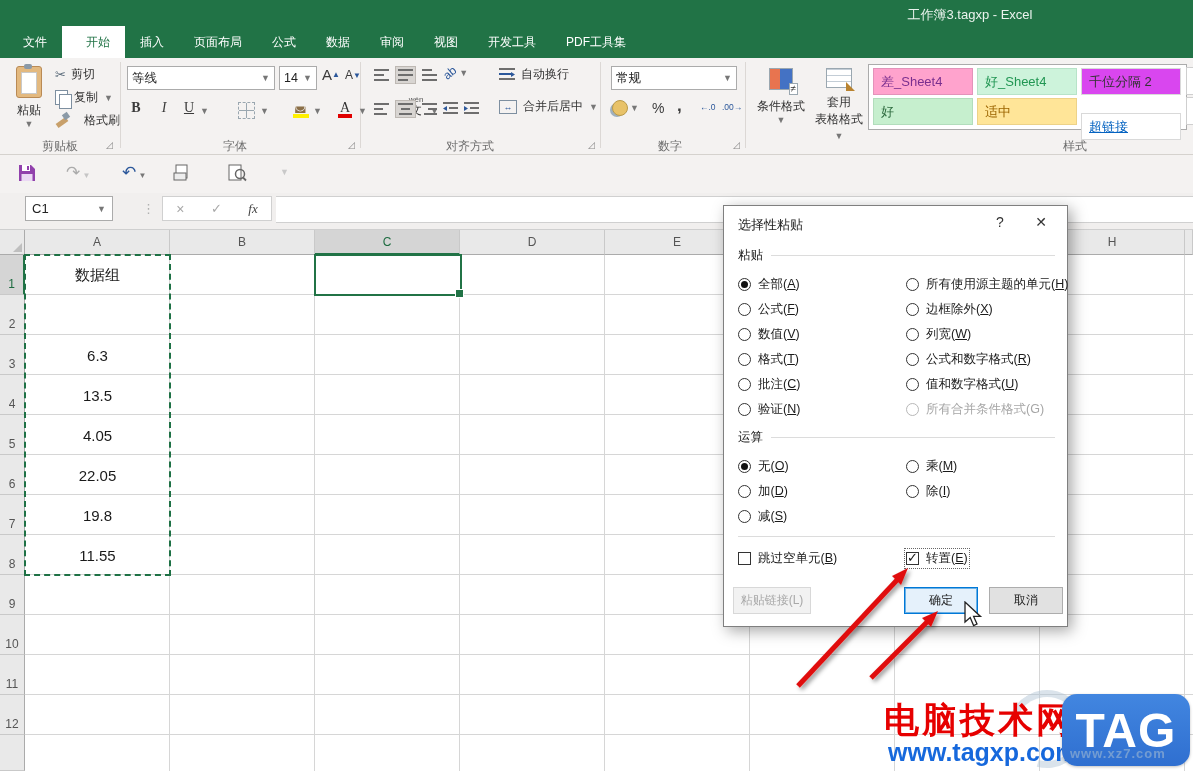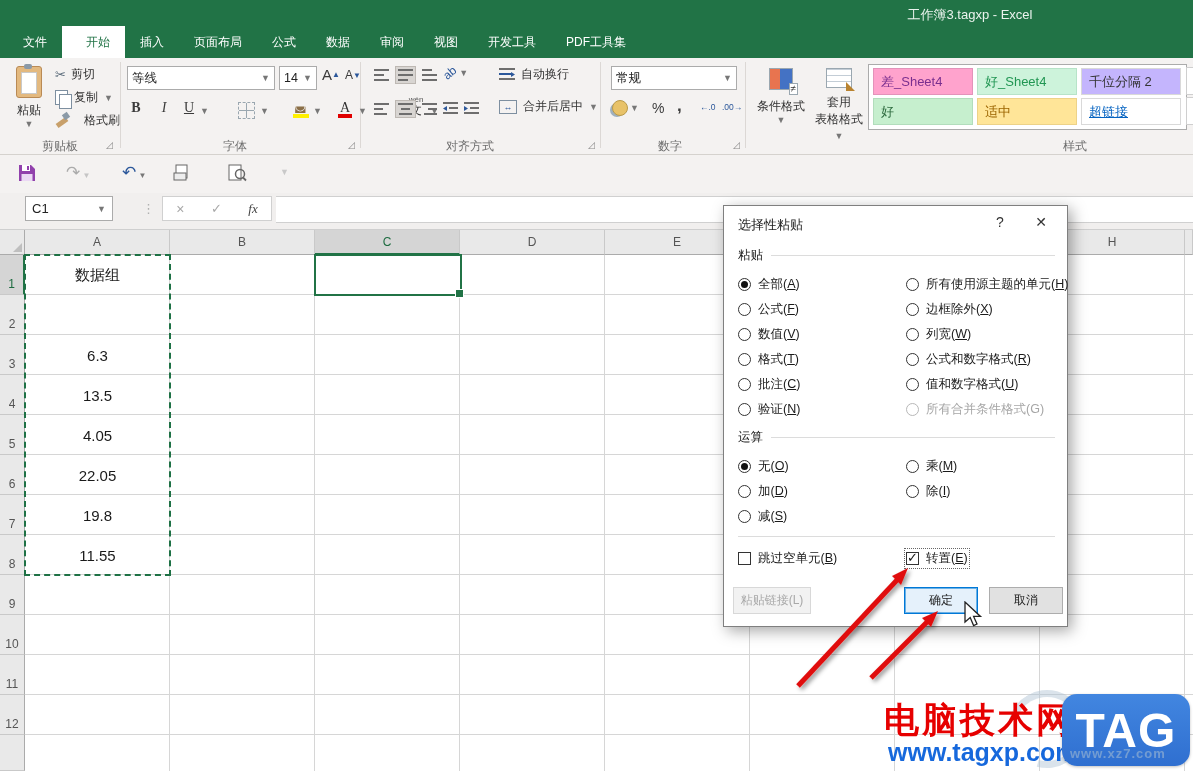--- a/index.html
+++ b/index.html
@@ -41,25 +41,25 @@
       linear-gradient(90deg,#E8744F 0 10px,#4472C4 10px 22px);position:relative;}
   .cf-icon::after{content:"≠";position:absolute;right:-6px;bottom:-6px;background:#fff;border:1px solid #9AA7B0;font-size:10px;line-height:10px;padding:0 1px;color:#333;}
   .tbl-icon{width:24px;height:18px;border:1px solid #9AA7B0;background:
      repeating-linear-gradient(0deg,#fff 0 5px,#C3CDD6 5px 6px),
      repeating-linear-gradient(90deg,transparent 0 7px,#C3CDD6 7px 8px);position:relative;}
   .tbl-icon::after{content:"";position:absolute;right:-4px;bottom:-4px;width:0;height:0;border-left:9px solid #B9832F;border-top:9px solid transparent;transform:rotate(0deg);}
   .gallery{position:absolute;background:#fff;border:1px solid #ABABAB;}
   .swatch{position:absolute;width:100px;height:27px;display:flex;align-items:center;padding-left:7px;box-sizing:border-box;font-size:13px;border:1px solid #D9D9D9;}
   .sw-bad{background:#FFA3CD;color:#7A2F8F;border-color:#E393BA;}
   .sw-goodsheet{background:#CDF3DB;color:#219653;border-color:#B7E3C8;}
-  .sw-plain{background:#c4b5fd;color:#333;}
+  .sw-plain{background:#d946ef;color:#333;}
   .sw-good{background:#C6EFCE;color:#2E6B3F;border-color:#B2DDBC;}
   .sw-neutral{background:#FFE advancement;}
   .sw-neutral{background:#FFE598;color:#9C6500;border-color:#EDD288;}
-  .sw-link{background:#fff;color:#0563C1;text-decoration:underline;}
+  .sw-link{background:#fff;color:#0563C1;text-decoration:underline;margin-top:15px;}
   
   .qat{left:0;top:155px;width:1193px;height:38px;background:#F4F2F1;}
   .frow{left:0;top:193px;width:1193px;height:37px;background:#F1EFEE;border-bottom:1px solid #CFCFCF;box-sizing:border-box;}
   .namebox{left:25px;top:3px;width:88px;height:25px;background:#fff;border:1px solid #ABABAB;display:flex;align-items:center;padding:0 6px;box-sizing:border-box;font-size:13px;color:#222;}
   .fx-box{left:162px;top:3px;width:110px;height:25px;background:#fff;border:1px solid #D0D0D0;display:flex;align-items:center;justify-content:space-around;box-sizing:border-box;}
   .finput{left:276px;top:3px;right:0;height:25px;background:#fff;border-top:1px solid #D0D0D0;border-bottom:1px solid #D0D0D0;}
   
   .sheet{left:0;top:230px;width:1193px;height:541px;background:#fff;}
   .colhdr{position:absolute;top:0;height:25px;background:#E9E9E9;border-right:1px solid #C9C9C9;border-bottom:1px solid #ABABAB;box-sizing:border-box;display:flex;align-items:center;justify-content:center;font-size:12px;color:#555;}
   .colhdr.hl{background:#D5D5D5;border-bottom:2px solid #217346;color:#1E6C41;}

